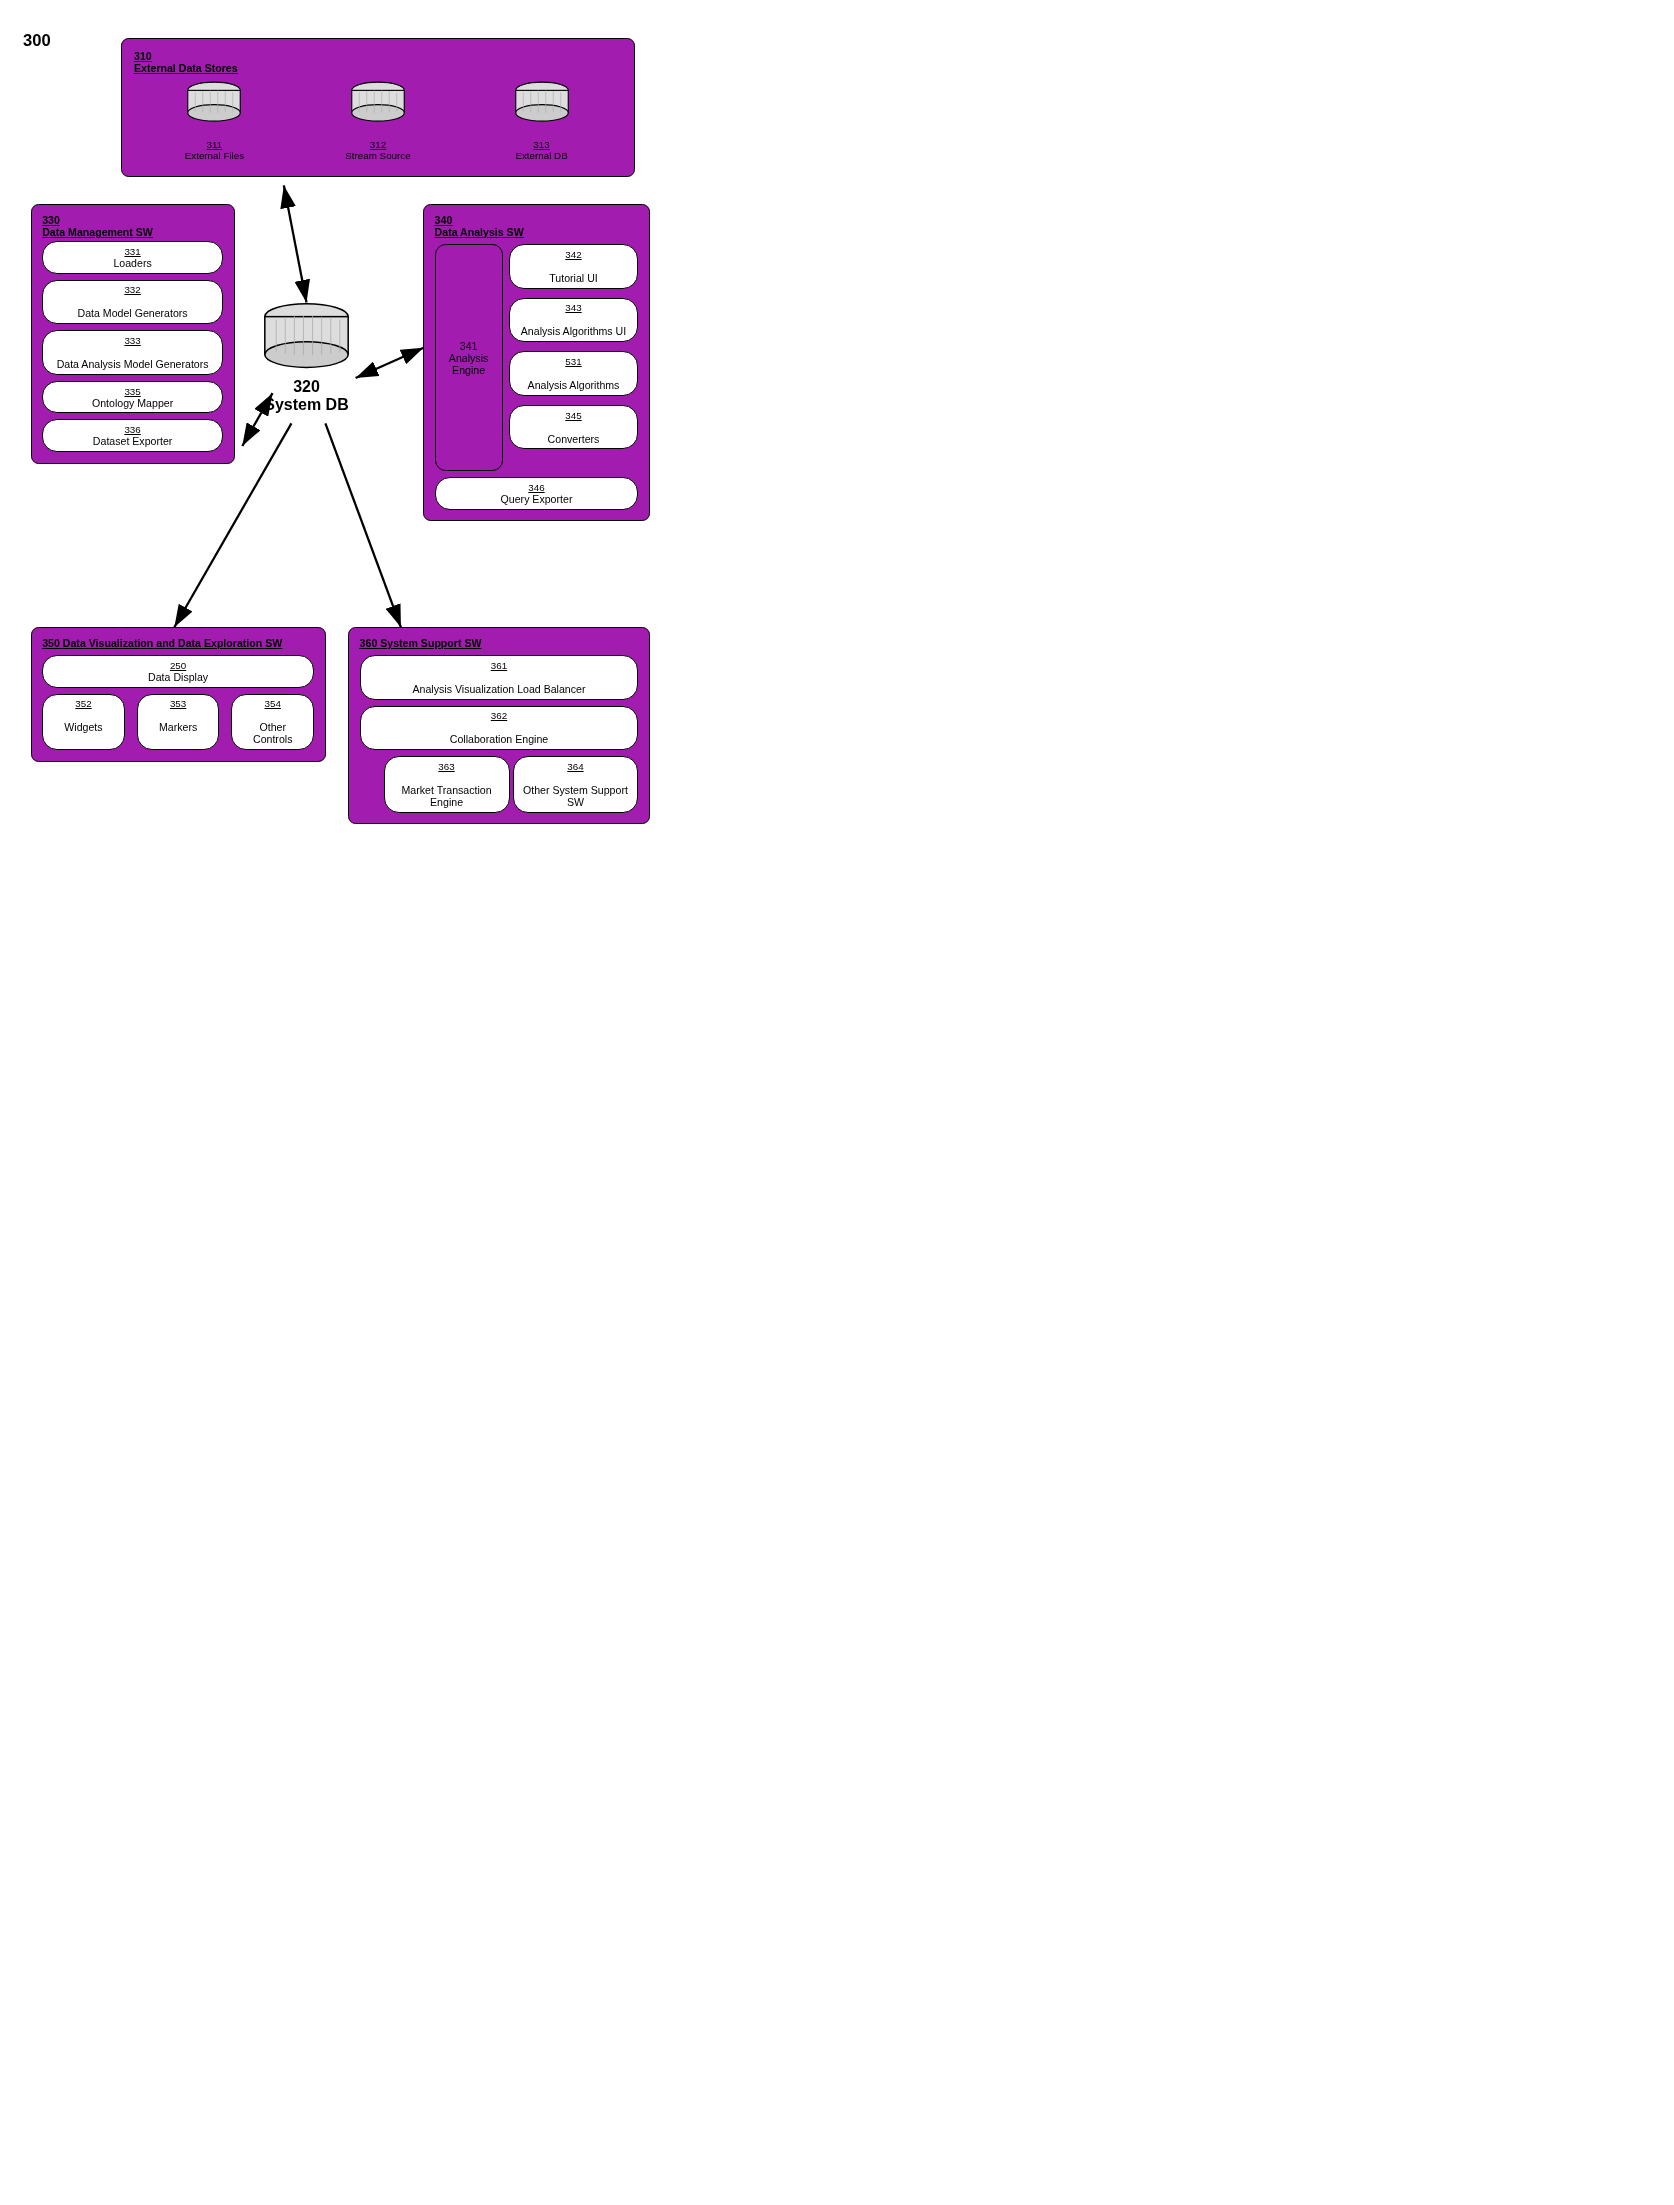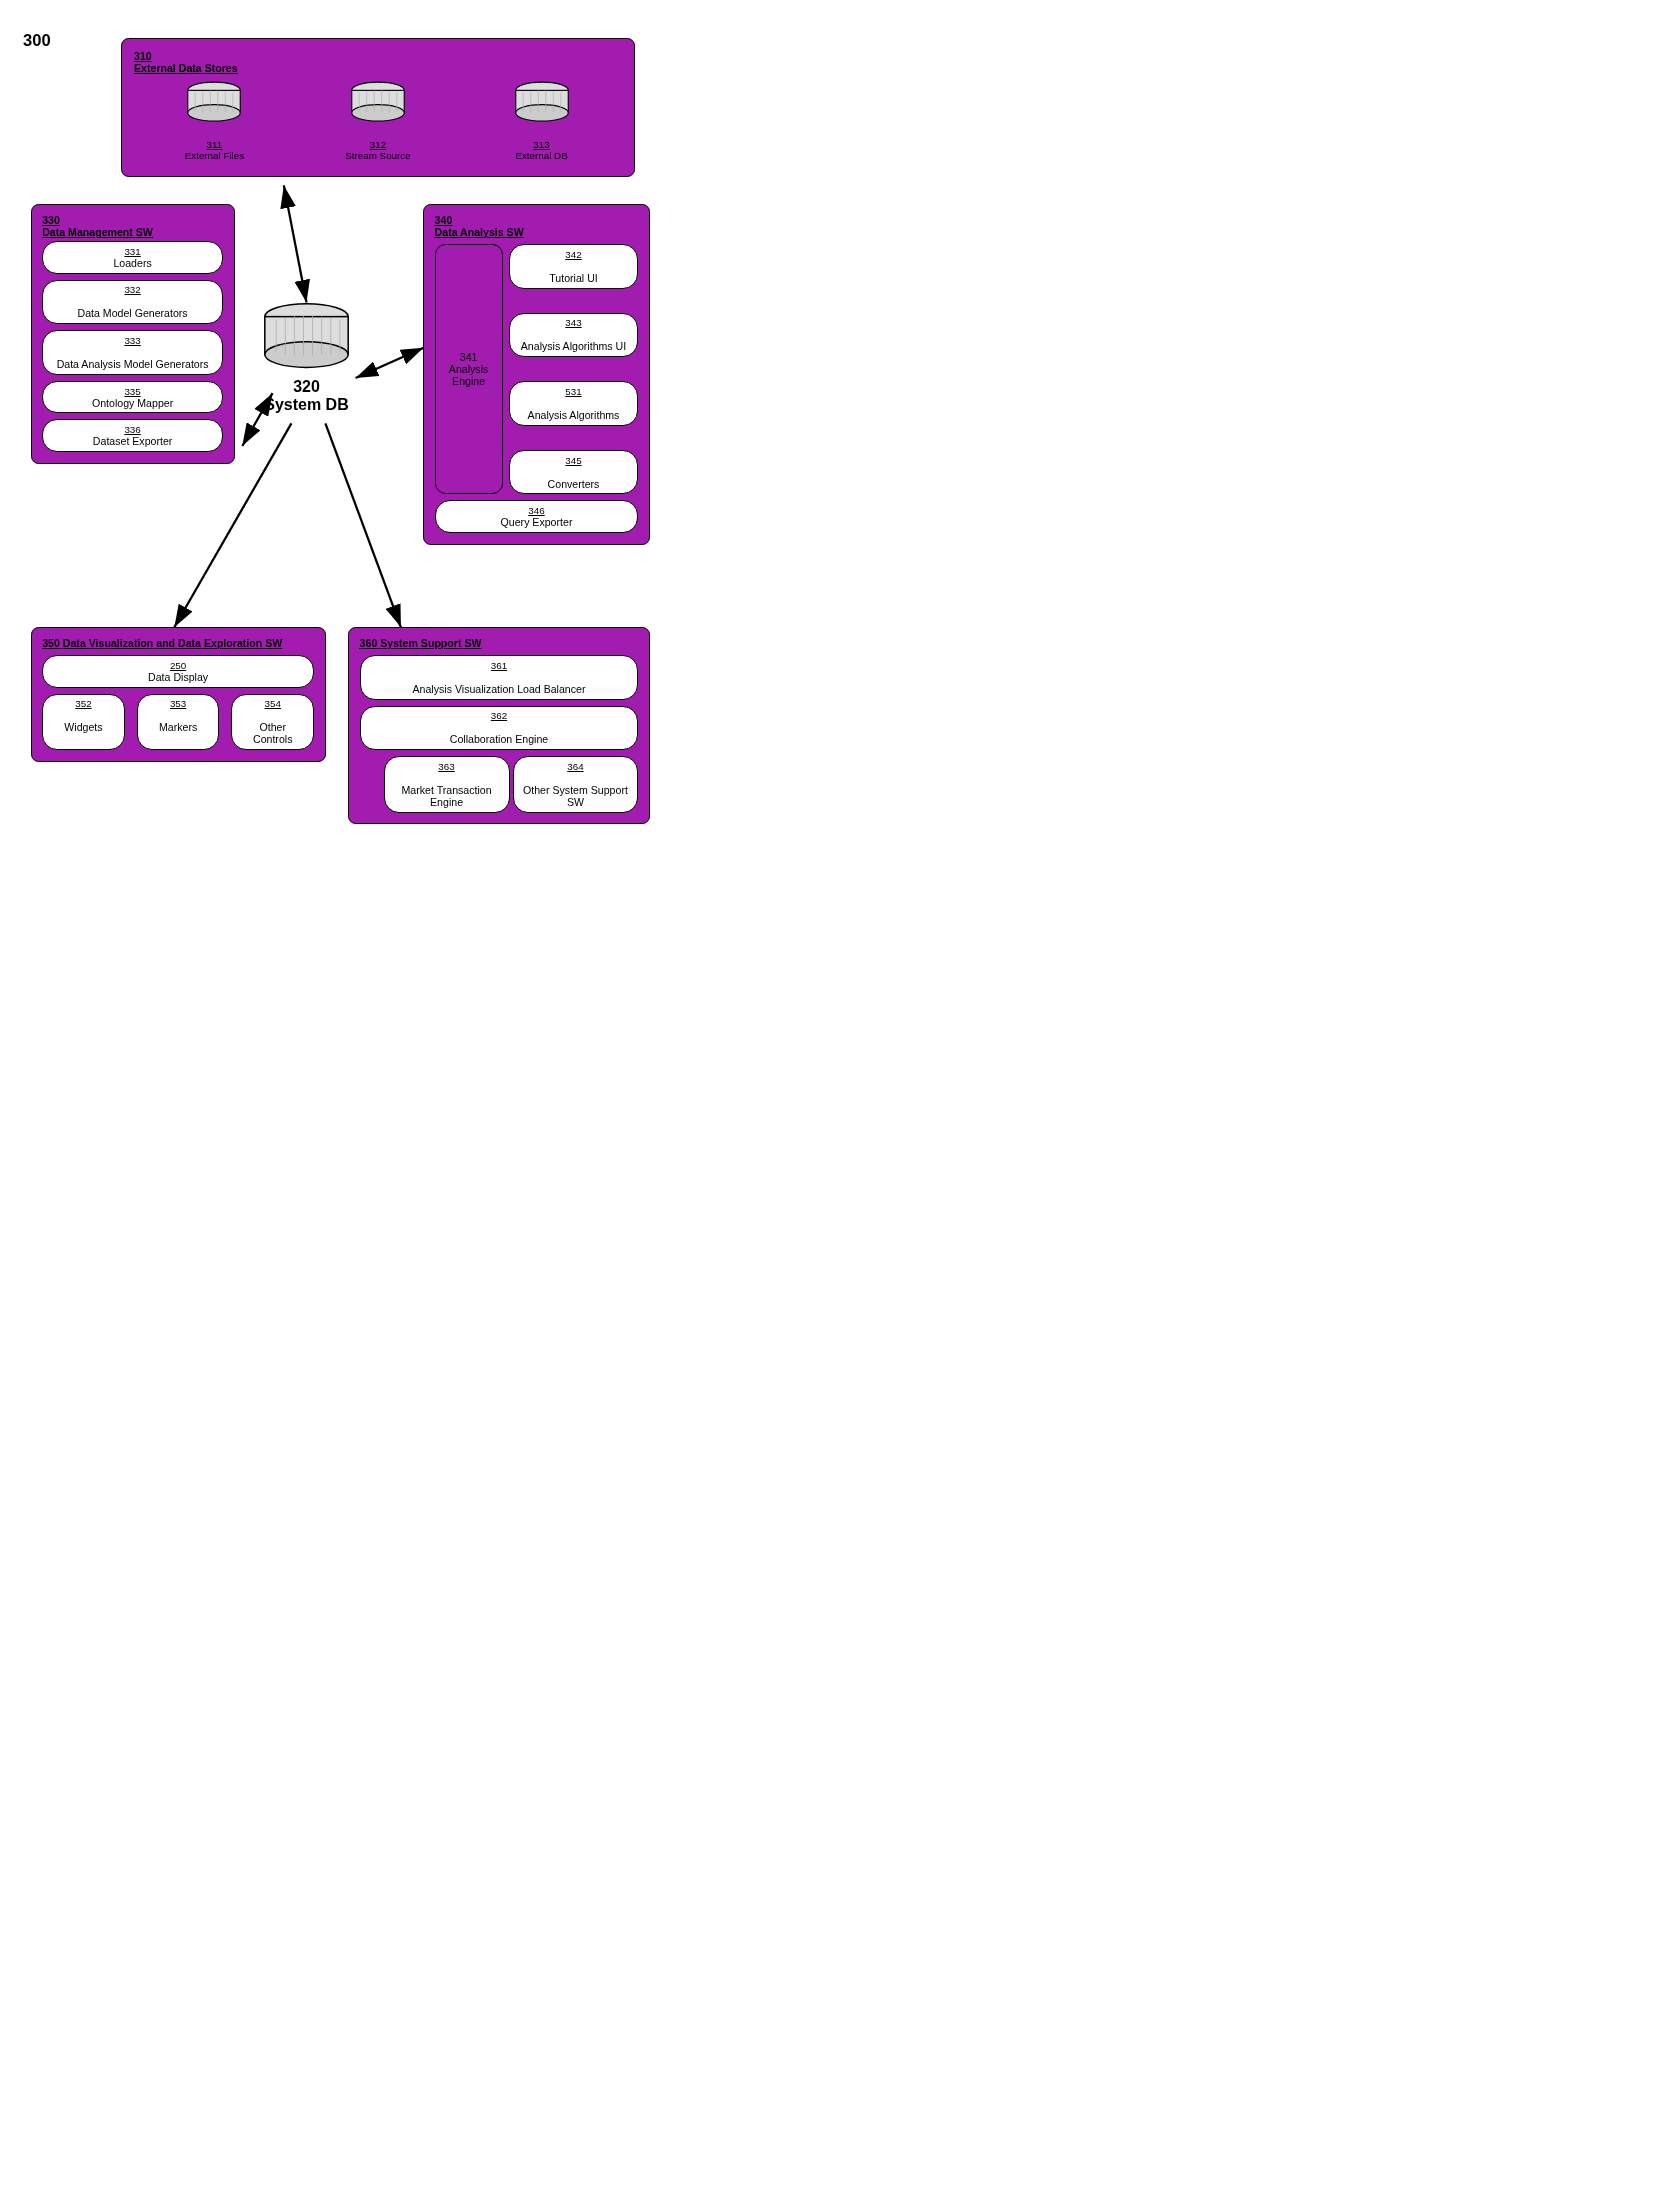--- a/index.html
+++ b/index.html
@@ -121,21 +121,21 @@
       align-items: center;
       justify-content: center;
       text-align: center;
       padding: 6px;
       flex-shrink: 0;
     }
 
     .analysis-right {
       display: flex;
       flex-direction: column;
-      gap: 18px;
+      gap: 3px;
       flex: 1;
     }
 
     
     #box-350 {
       top: 604px;
       left: 7.6px;
       width: 295px;
       padding: 9px 10.6px 10.6px 10.6px;
     }

